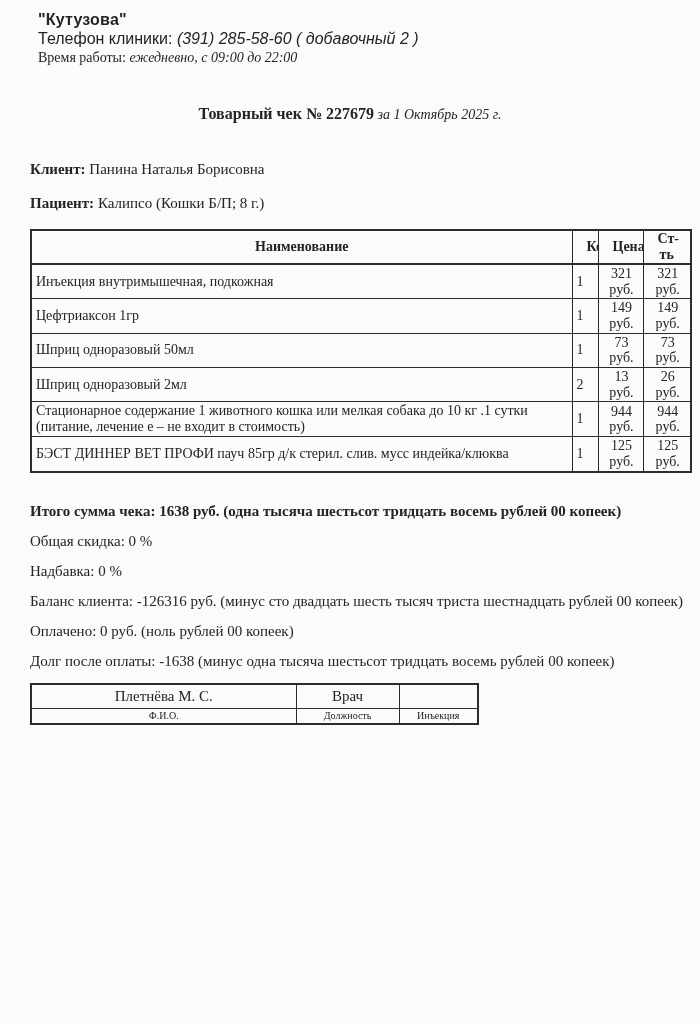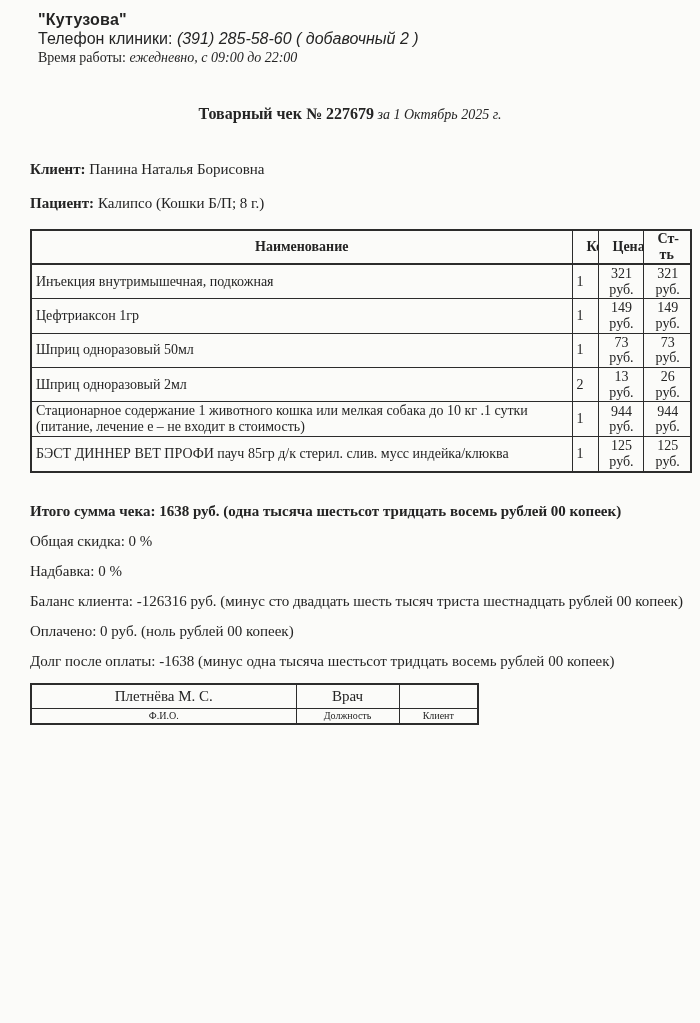--- a/index.html
+++ b/index.html
@@ -206,18 +206,18 @@
     </colgroup>
     <tbody>
       <tr class="sig-top">
         <td>Плетнёва М. С.</td>
         <td>Врач</td>
         <td></td>
       </tr>
       <tr class="sig-labels">
         <td>Ф.И.О.</td>
         <td>Должность</td>
-        <td>Клиент</td>
+        <td>Инъекция</td>
       </tr>
     </tbody>
   </table>
 
 </div>
 
 </body></html>

